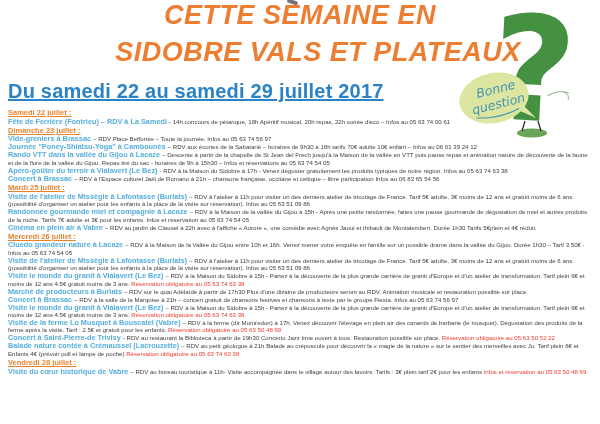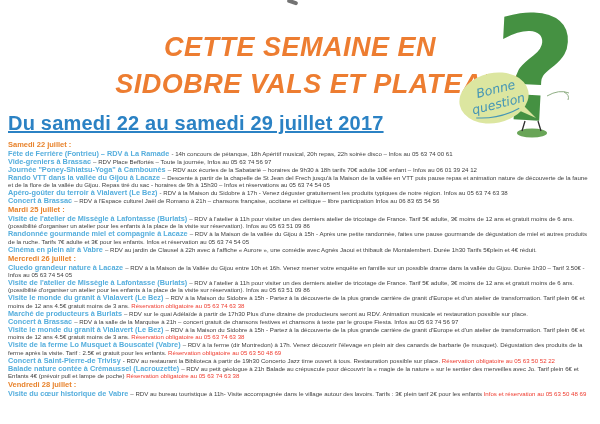--- a/index.html
+++ b/index.html
@@ -1,33 +1,33 @@
 <!DOCTYPE html>
 <html><head>
 <meta charset="utf-8">
 <style>
   html,body{margin:0;padding:0;background:#fff;}
   #page{position:relative;width:600px;height:424px;background:#ffffff;overflow:hidden;
         font-family:"Liberation Sans", sans-serif;}
   
   .main-title{color:#ed7d31;font-weight:bold;font-style:italic;text-align:center;
               font-size:27px;line-height:31px;letter-spacing:0.5px;margin:0;}
-  #title1{padding-top:32px;}
+  #title1{padding-top:0;}
   #title2{padding-top:6px;padding-left:36px;}
   #subtitle{display:inline-block;margin:12px 0 0 8px;color:#2b82c4;font-weight:bold;
             font-size:20px;text-decoration:underline;letter-spacing:0.2px;text-align:right;}
   
   #smudge{position:absolute;left:287px;top:0;width:11px;height:4px;background:#5a5a5a;
           border-radius:2px;transform:rotate(18deg);opacity:.85;}
   
   #qmark-wrap{position:absolute;top:0;right:-4px;width:152px;height:148px;}
   
   #events{padding:4px 6px 0 8px;}
   .day-label{color:#e8832c;font-weight:bold;font-size:7.5px;line-height:8px;
-             margin:2px 0 0.5px 0;}
+             text-decoration:underline;margin:2px 0 0.5px 0;}
   .event{margin:0 0 0.6px 0;font-size:6.1px;line-height:7.4px;color:#3f3f3f;}
   .etitle{color:#55aedd;font-weight:bold;font-size:7.3px;}
   .edetails{color:#3f3f3f;}
   .ehighlight{color:#ee3b2e;}
 </style>
 </head>
 <body>
 
 <div id="page">
 
@@ -59,23 +59,24 @@
         </g>
       </g>
     </svg>
   </div>
 
   <div id="subtitle">Du samedi 22 au samedi 29 juillet 2017</div>
 
   <main id="events">
       <section>
         <div class="day-label">Samedi 22 juillet :</div>
-        <p class="event"><span class="etitle">Fête de Ferrière (Fontrieu) – RDV à La Ramade </span><span class="edetails">- 14h concours de pétanque, 18h Apéritif musical, 20h repas, 22h soirée disco – Infos au 05 63 74 00 61</span></p>
+        <p class="event"><span class="etitle">Fête de Ferrière (Fontrieu) – RDV à La Samedi </span><span class="edetails">- 14h concours de pétanque, 18h Apéritif musical, 20h repas, 22h soirée disco – Infos au 05 63 74 00 61</span></p>
       </section>
       <section>
+        <div class="day-label">Dimanche 23 juillet :</div>
         <p class="event"><span class="etitle">Vide-greniers à Brassac </span><span class="edetails">– RDV Place Beffortès – Toute la journée, Infos au 05 63 74 56 97</span></p>
         <p class="event"><span class="etitle">Journée "Poney-Shiatsu-Yoga" à Cambounès </span><span class="edetails">– RDV aux écuries de la Sabatarié – horaires de 9h30 à 18h tarifs 70€ adulte 10€ enfant – Infos au 06 01 39 24 12</span></p>
       </section>
       <section>
         <p class="event"><span class="etitle">Rando VTT dans la vallée du Gijou à Lacaze </span><span class="edetails">– Descente à partir de la chapelle de St Jean del Frech jusqu'à la Maison de la vallée en VTT puis pause repas et animation nature de découverte de la faune et de la flore de la vallée du Gijou. Repas tiré du sac - horaires de 9h à 15h30 – Infos et réservations au 05 63 74 54 05</span></p>
         <p class="event"><span class="etitle">Apéro-goûter du terroir à Vialavert (Le Bez) </span><span class="edetails">- RDV à la Maison du Sidobre à 17h - Venez déguster gratuitement les produits typiques de notre région. Infos au 05 63 74 63 38</span></p>
         <p class="event"><span class="etitle">Concert à Brassac </span><span class="edetails">– RDV à l'Espace culturel Jaël de Romano à 21h – chansons française, occitane et celtique – libre participation Infos au 06 83 65 54 56</span></p>
       </section>
       <section>
         <div class="day-label">Mardi 25 juillet :</div>

